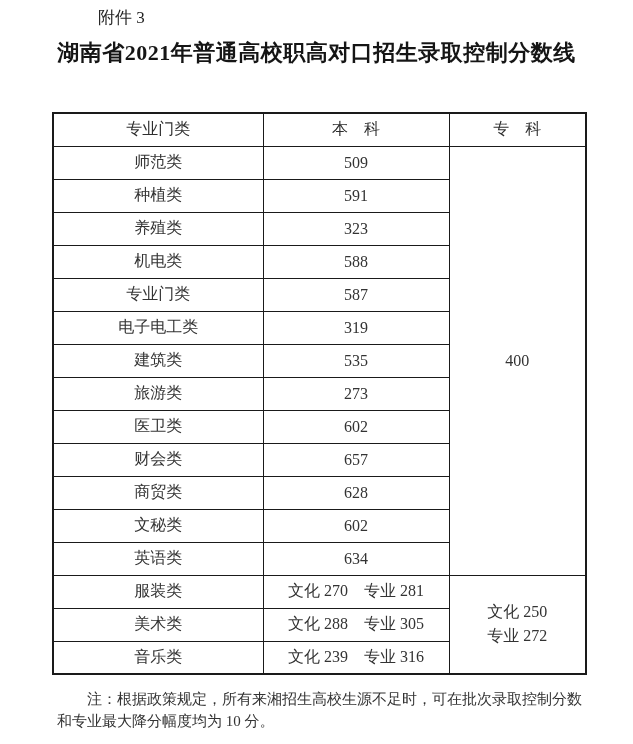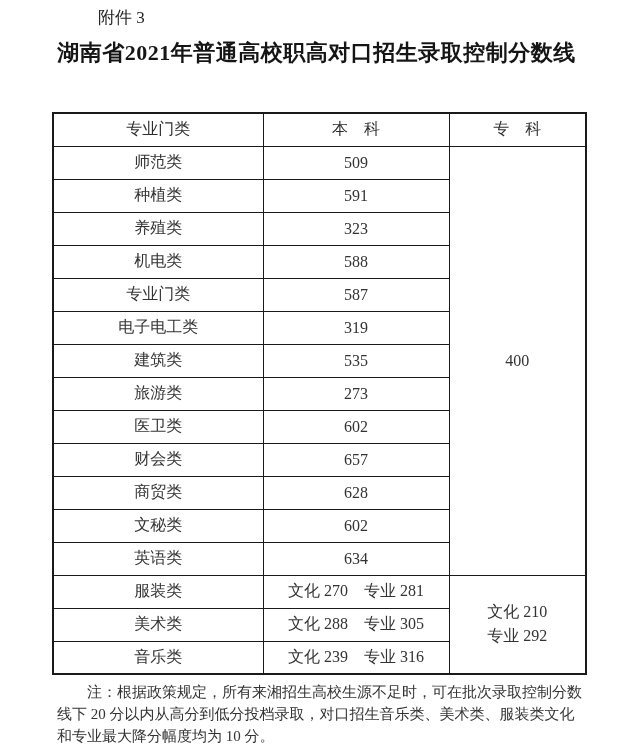--- a/index.html
+++ b/index.html
@@ -58,21 +58,21 @@
   .merged-line { line-height: 24px; }
   .note {
     position: absolute;
     left: 57px; top: 681px;
     width: 556px;
     font-size: 15px;
     line-height: 22px;
     color: #333333;
   }
   .note-line { white-space: nowrap; }
-  .note-line.first { text-indent: 2em; }
+  .note-line.first { text-indent: 2em; margin-top: 7px; }
 </style>
 </head>
 <body>
 
 <div class="page">
 
   <div class="attachment-label">附件 3</div>
 
   <h1 class="doc-title">湖南省2021年普通高校职高对口招生录取控制分数线</h1>
 
@@ -140,34 +140,33 @@
         <td>602</td>
       </tr>
       <tr>
         <td>英语类</td>
         <td>634</td>
       </tr>
       <tr>
         <td>服装类</td>
         <td>文化 270　专业 281</td>
         <td rowspan="3" class="merged-cell">
-          <div class="merged-line">文化 210</div>
-          <div class="merged-line">专业 292</div>
+          <div class="merged-line">文化 250</div>
+          <div class="merged-line">专业 272</div>
         </td>
       </tr>
       <tr>
         <td>美术类</td>
         <td>文化 288　专业 305</td>
       </tr>
       <tr>
         <td>音乐类</td>
         <td>文化 239　专业 316</td>
       </tr>
     </tbody>
   </table>
 
   <div class="note">
     <div class="note-line first">注：根据政策规定，所有来湘招生高校生源不足时，可在批次录取控制分数</div>
-    <div class="note-line">线下 20 分以内从高分到低分投档录取，对口招生音乐类、美术类、服装类文化</div>
     <div class="note-line">和专业最大降分幅度均为 10 分。</div>
   </div>
 
 </div>
 
 </body></html>

